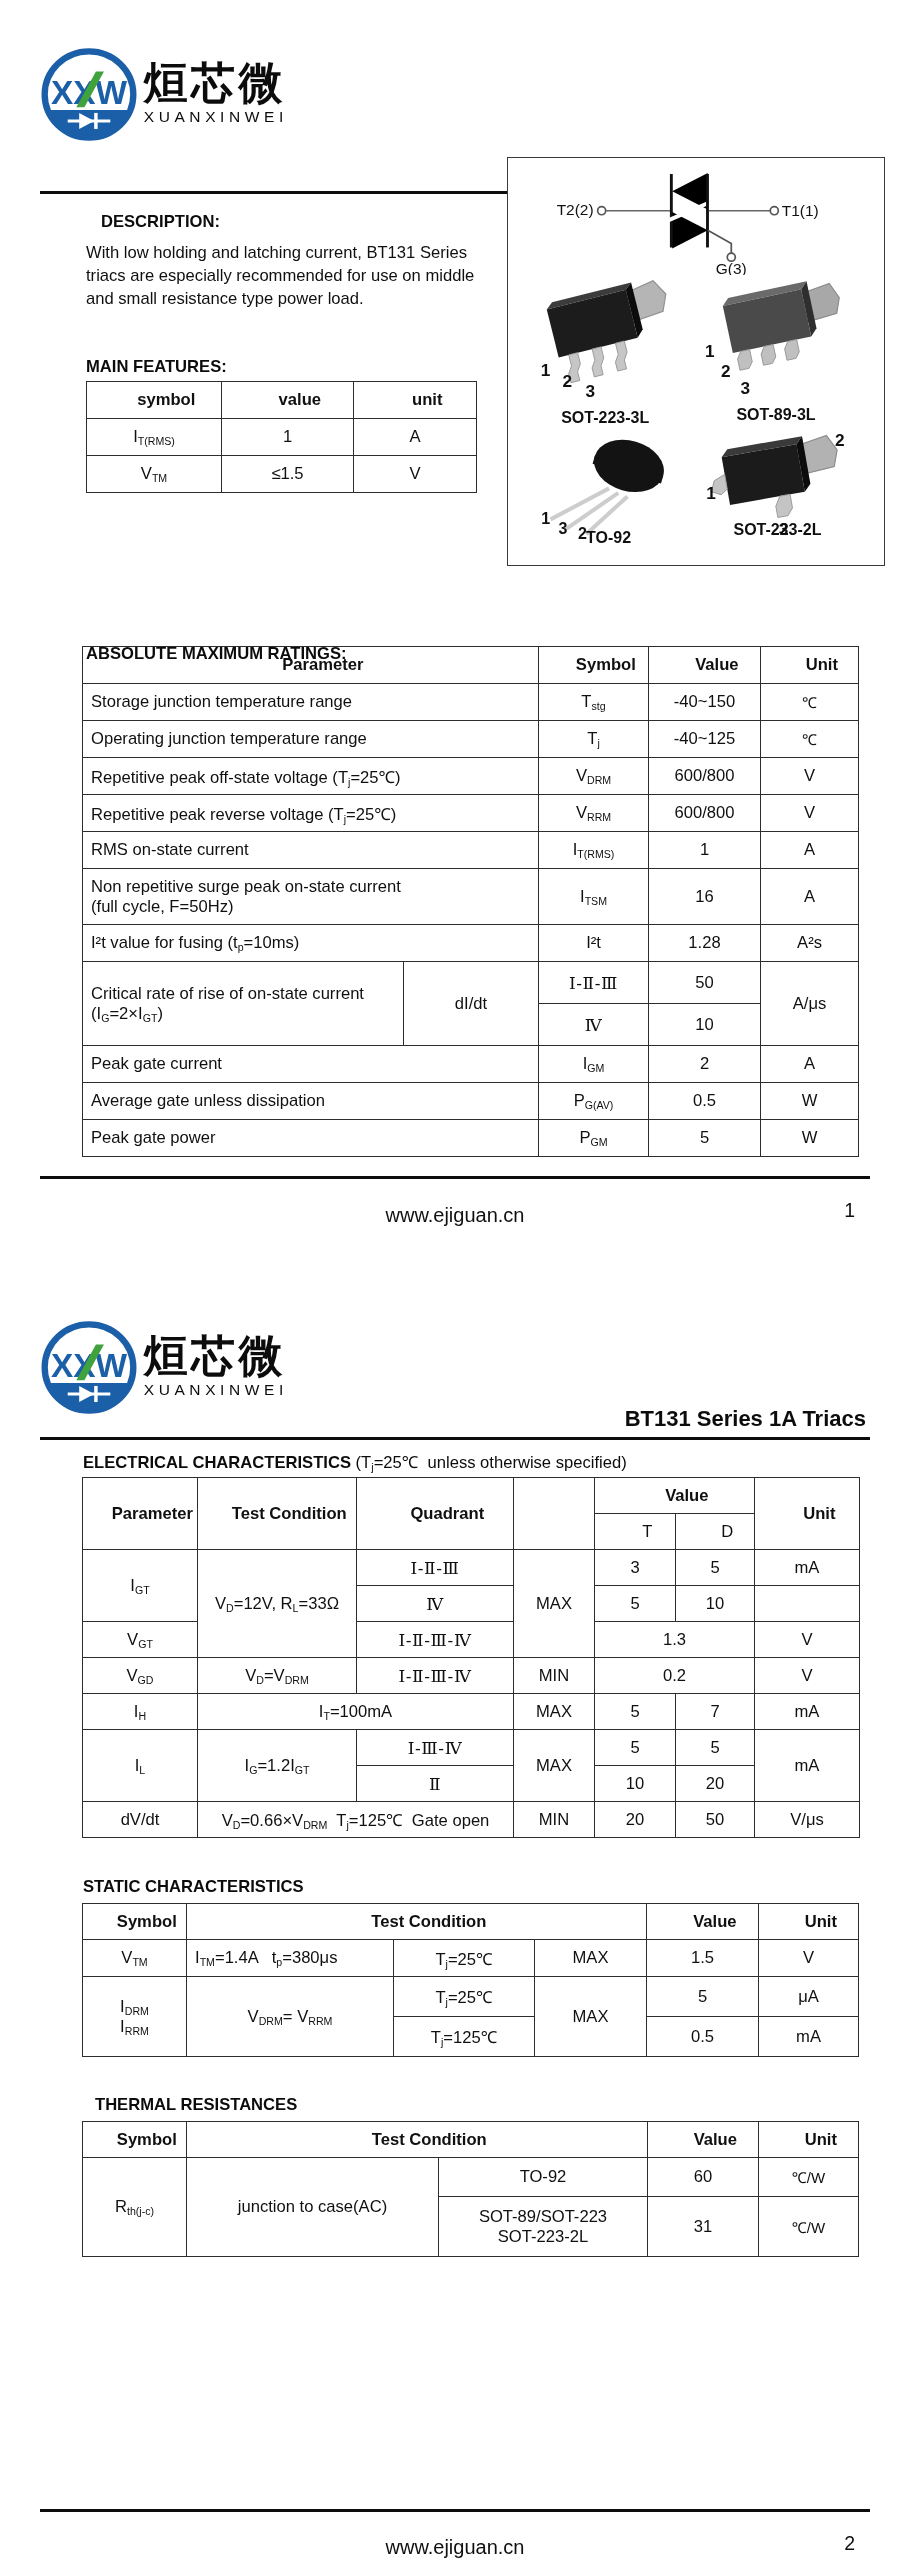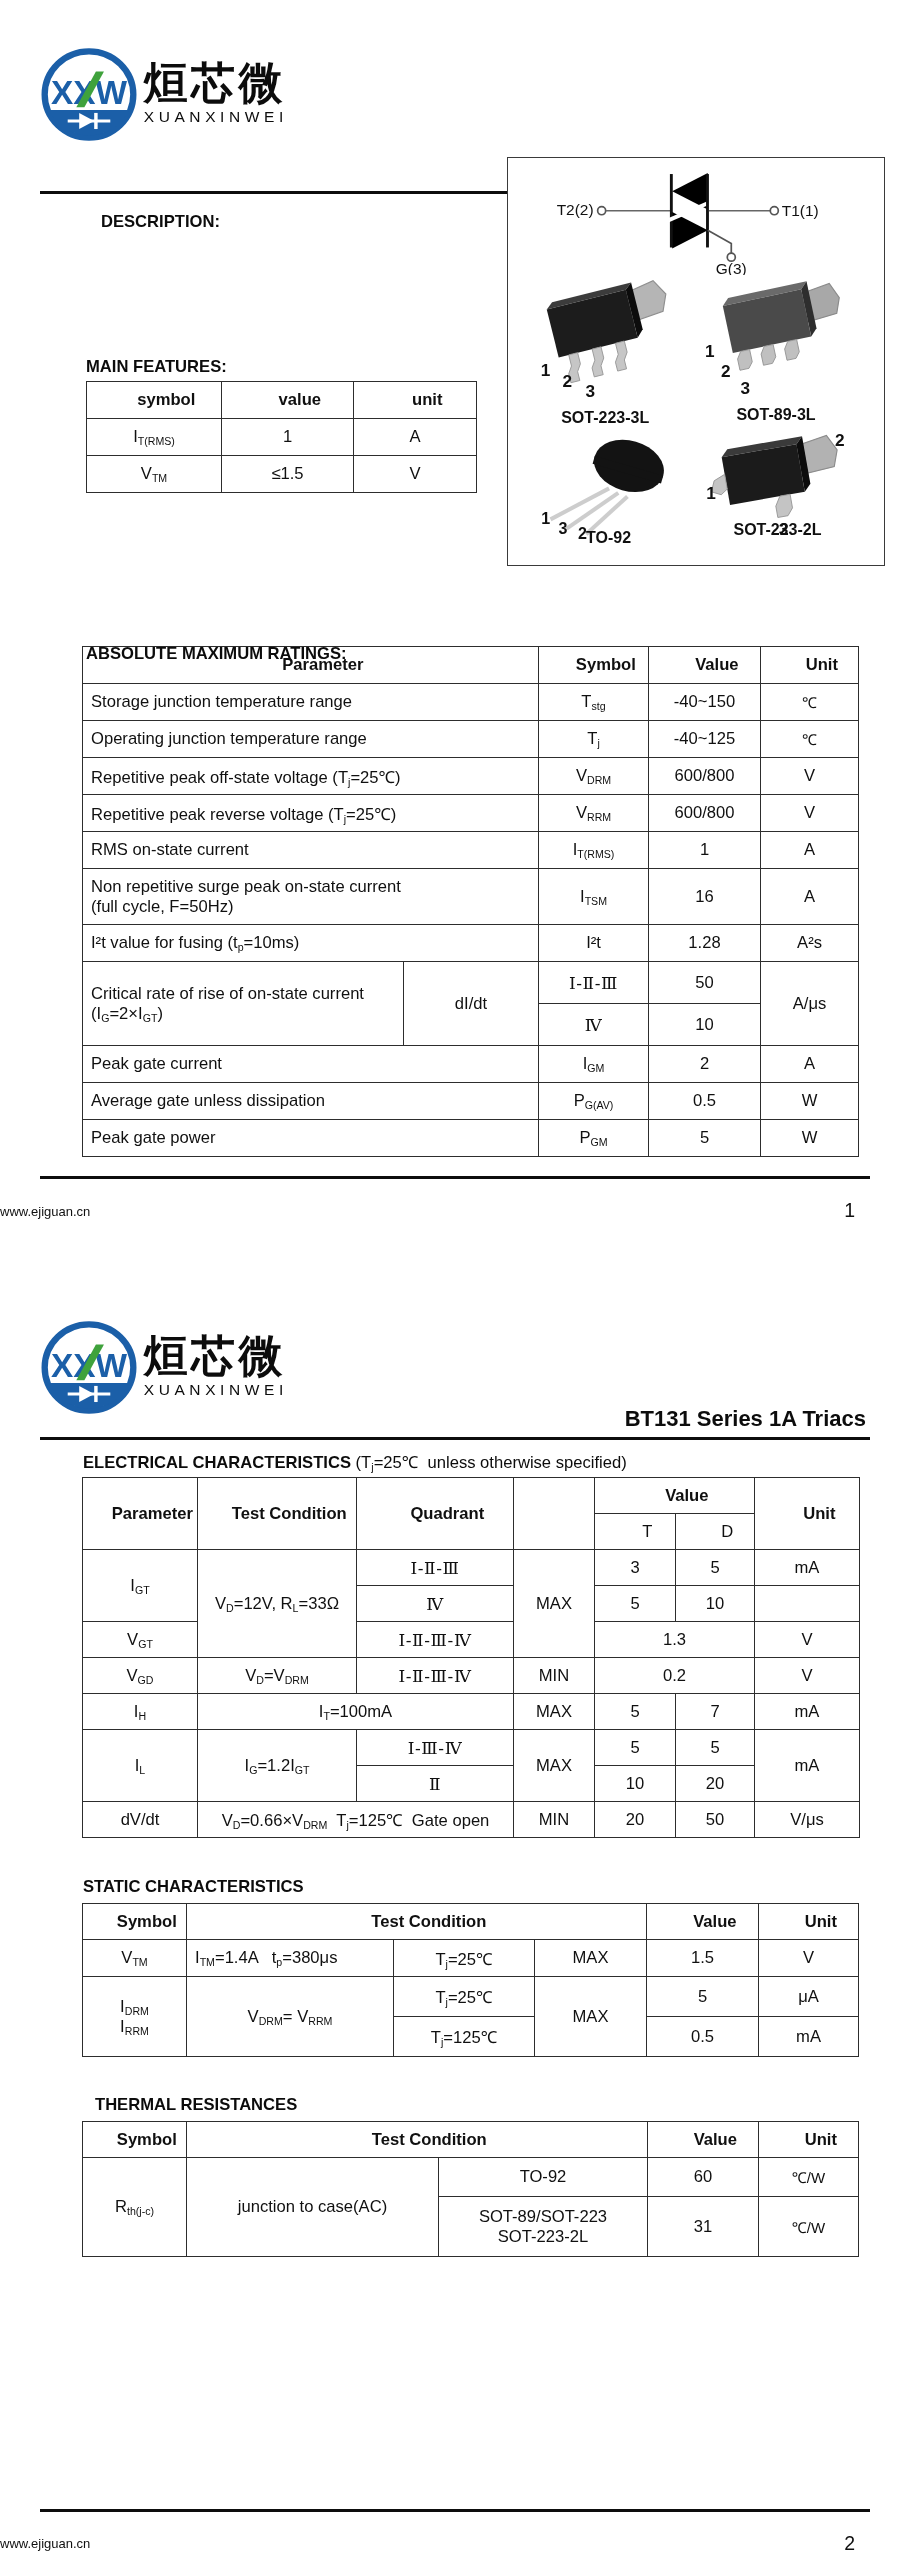--- a/index.html
+++ b/index.html
@@ -32,21 +32,21 @@
   tr.h62>td,tr.h62>th{height:36px;} tr.h64>td,tr.h64>th{height:37px;}
   tr.h68>td{height:39px;} tr.h70>td{height:40px;} tr.h73>td{height:42px;}
   tr.h98>td{height:56px;} tr.h104>td{height:60px;}
   
   .pkg-box{position:absolute;left:507px;top:157px;width:376px;height:407px;border:1.1px solid #3a3a3a;background:#fff;}
   .pkg-label{position:absolute;font-size:16px;font-weight:bold;text-align:center;}
   .pkg-img{position:absolute;}
   
   .footer-rule{position:absolute;left:40px;width:830px;height:3.4px;background:#0d0d0d;}
   .p1 .footer-rule{top:1176px;} .p2 .footer-rule{top:1221px;}
-  .footer-url{position:absolute;left:0;width:910px;text-align:left;font-size:13px;}
+  .footer-url{position:absolute;left:0;width:910px;text-align:center;font-size:20px;}
   .p1 .footer-url{top:1204px;} .p2 .footer-url{top:1248px;}
   .page-num{position:absolute;right:55px;font-size:19.5px;}
   .p1 .page-num{top:1199px;} .p2 .page-num{top:1244px;}
 </style>
 </head>
 <body>
 
 <div class="page p1">
 
   <div class="logo">
@@ -61,20 +61,21 @@
     </svg>
     <div class="logo-text">
       <div class="logo-cn">烜芯微</div>
       <div class="logo-en">XUANXINWEI</div>
     </div>
   </div>
   <div class="doc-title">BT131 Series 1A Triacs</div>
   <div class="header-rule"></div>
 
   <div class="h1" style="left:86px;top:212px;margin-left:15px;">DESCRIPTION:</div>
+  <div class="desc-text">With low holding and latching current, BT131 Series triacs are especially recommended for use on middle and small resistance type power load.</div>
 
   <div class="h1" style="left:86px;top:357px;">MAIN FEATURES:</div>
   <table class="tbl" style="left:86px;top:381px;width:390px;">
     <colgroup>
         <col style="width:135px">
         <col style="width:132px">
         <col style="width:123px">
       </colgroup>
     <tbody>
         <tr class="h64">

